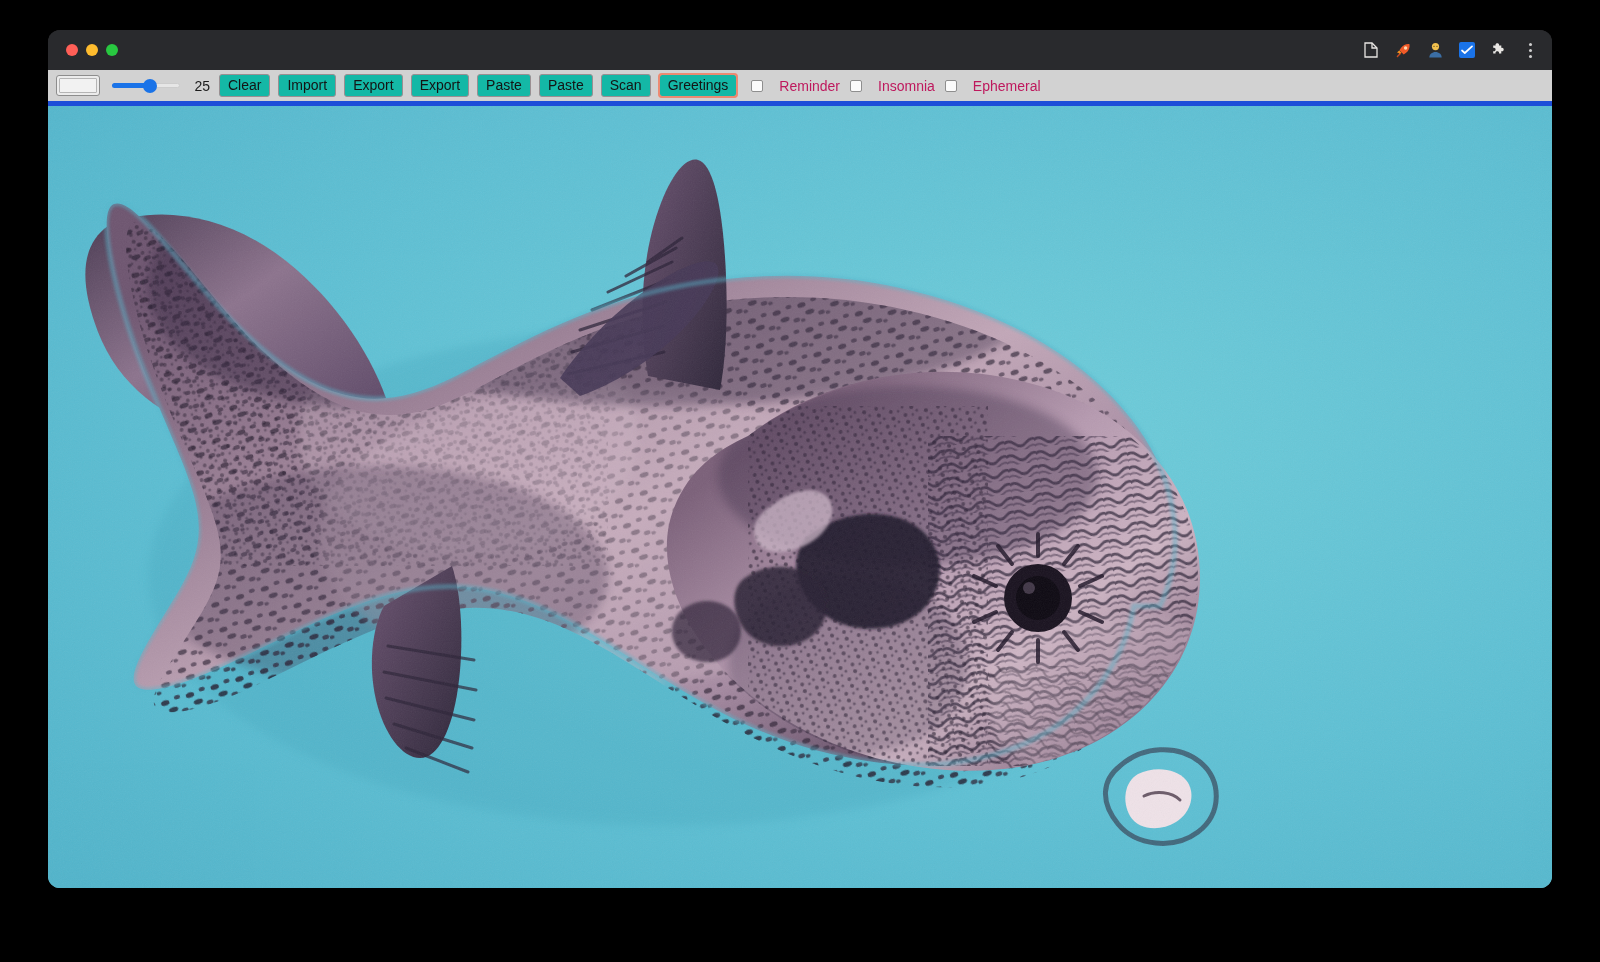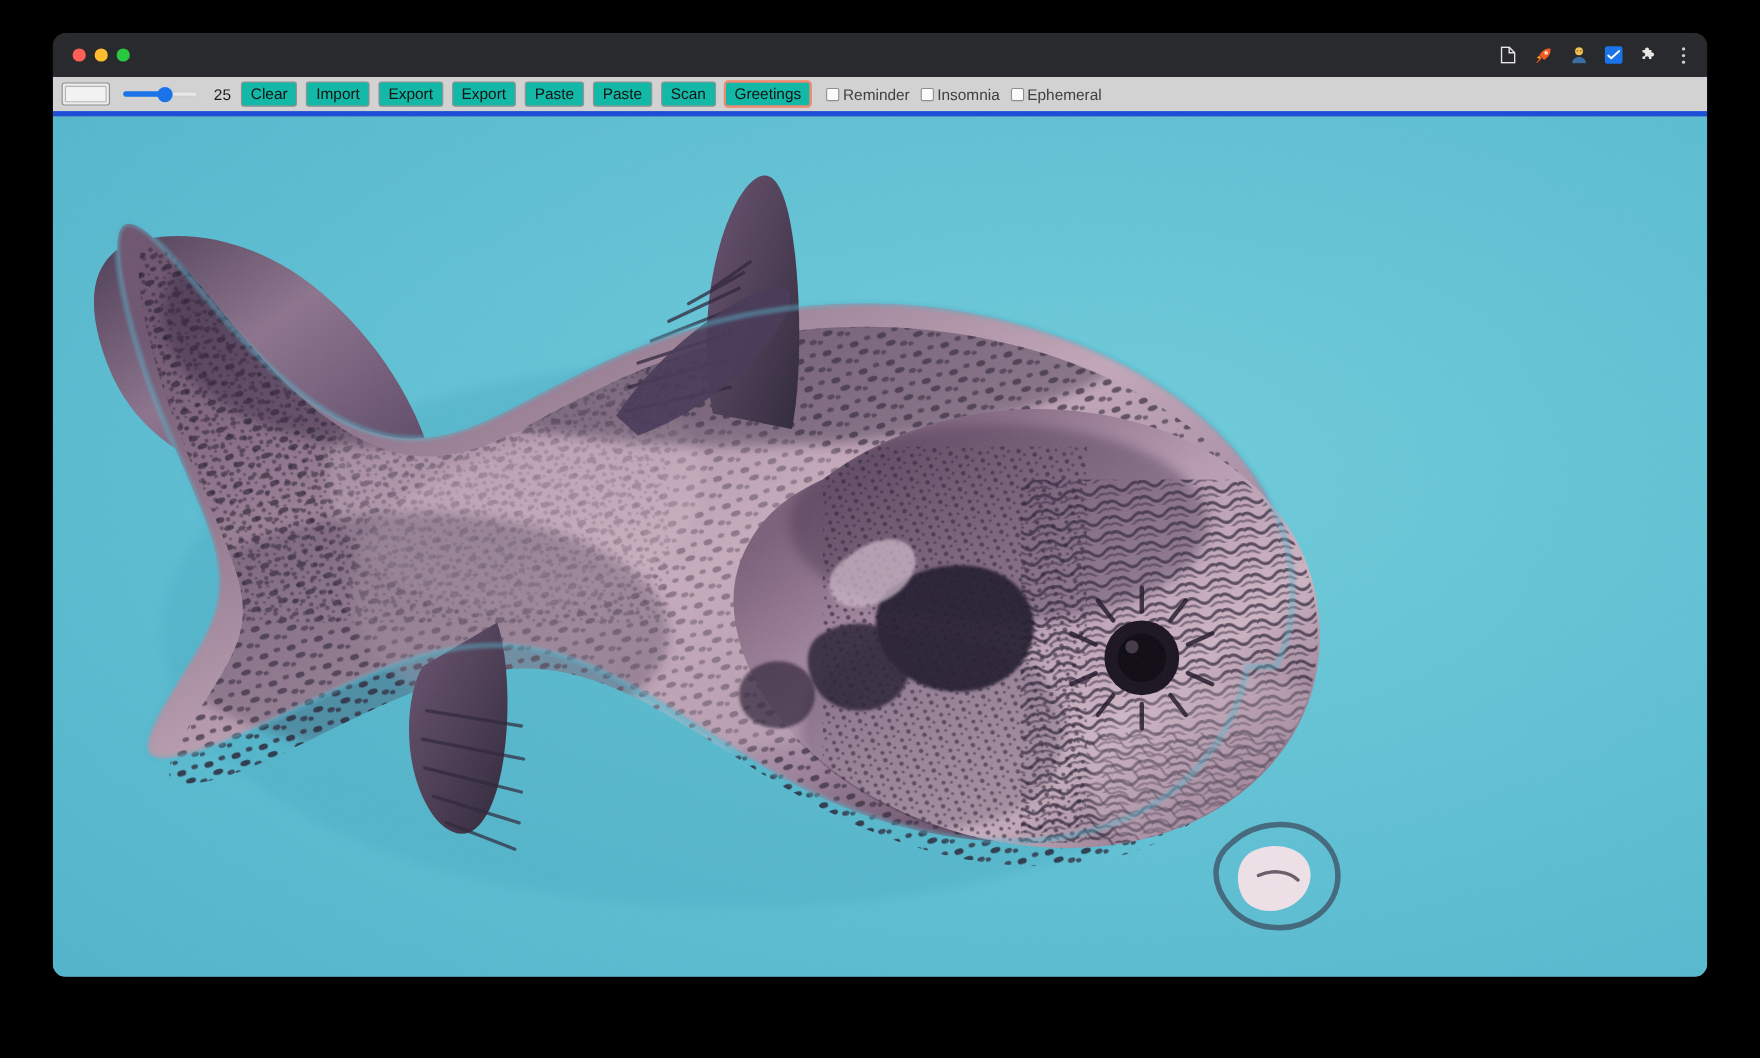--- a/index.html
+++ b/index.html
@@ -199,23 +199,23 @@
 
   .check-group {
     display: flex;
     align-items: center;
     gap: 10px;
     margin-left: 6px;
   }
   .check-item {
     display: flex;
     align-items: center;
-    gap: 3px;
+    gap: 16px;
     font-size: 14px;
-    color: #404040;
+    color: #be185d;
     white-space: nowrap;
   }
   .checkbox {
     width: 12px; height: 12px;
     border: 1px solid #8e8e8e;
     border-radius: 2px;
     background: #fbfbfb;
     display: block;
     flex: none;
   }

